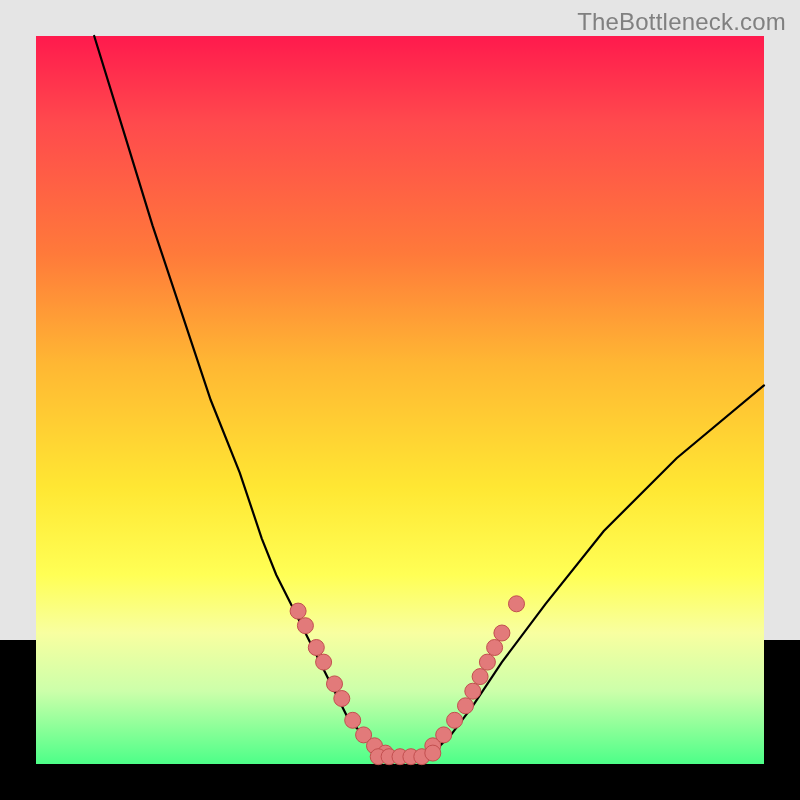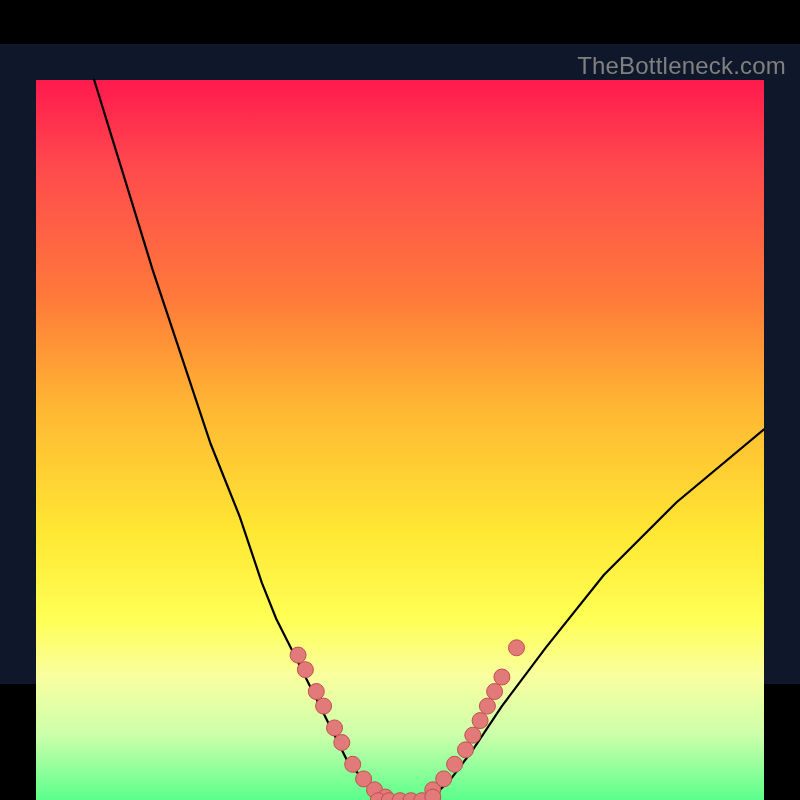--- a/index.html
+++ b/index.html
@@ -10,22 +10,21 @@
     overflow: hidden;
     background: #000;
     font-family: Arial, Helvetica, sans-serif;
   }
   .frame {
     position: absolute;
     top: 0;
     left: 0;
     width: 800px;
     height: 640px;
-    background: #0f172a;
-    margin-top: 44px;
+    background: #e5e5e5;
   }
   .plot {
     position: absolute;
     top: 36px;
     left: 36px;
     width: 728px;
     height: 728px;
     
     background: linear-gradient(
       to bottom,

